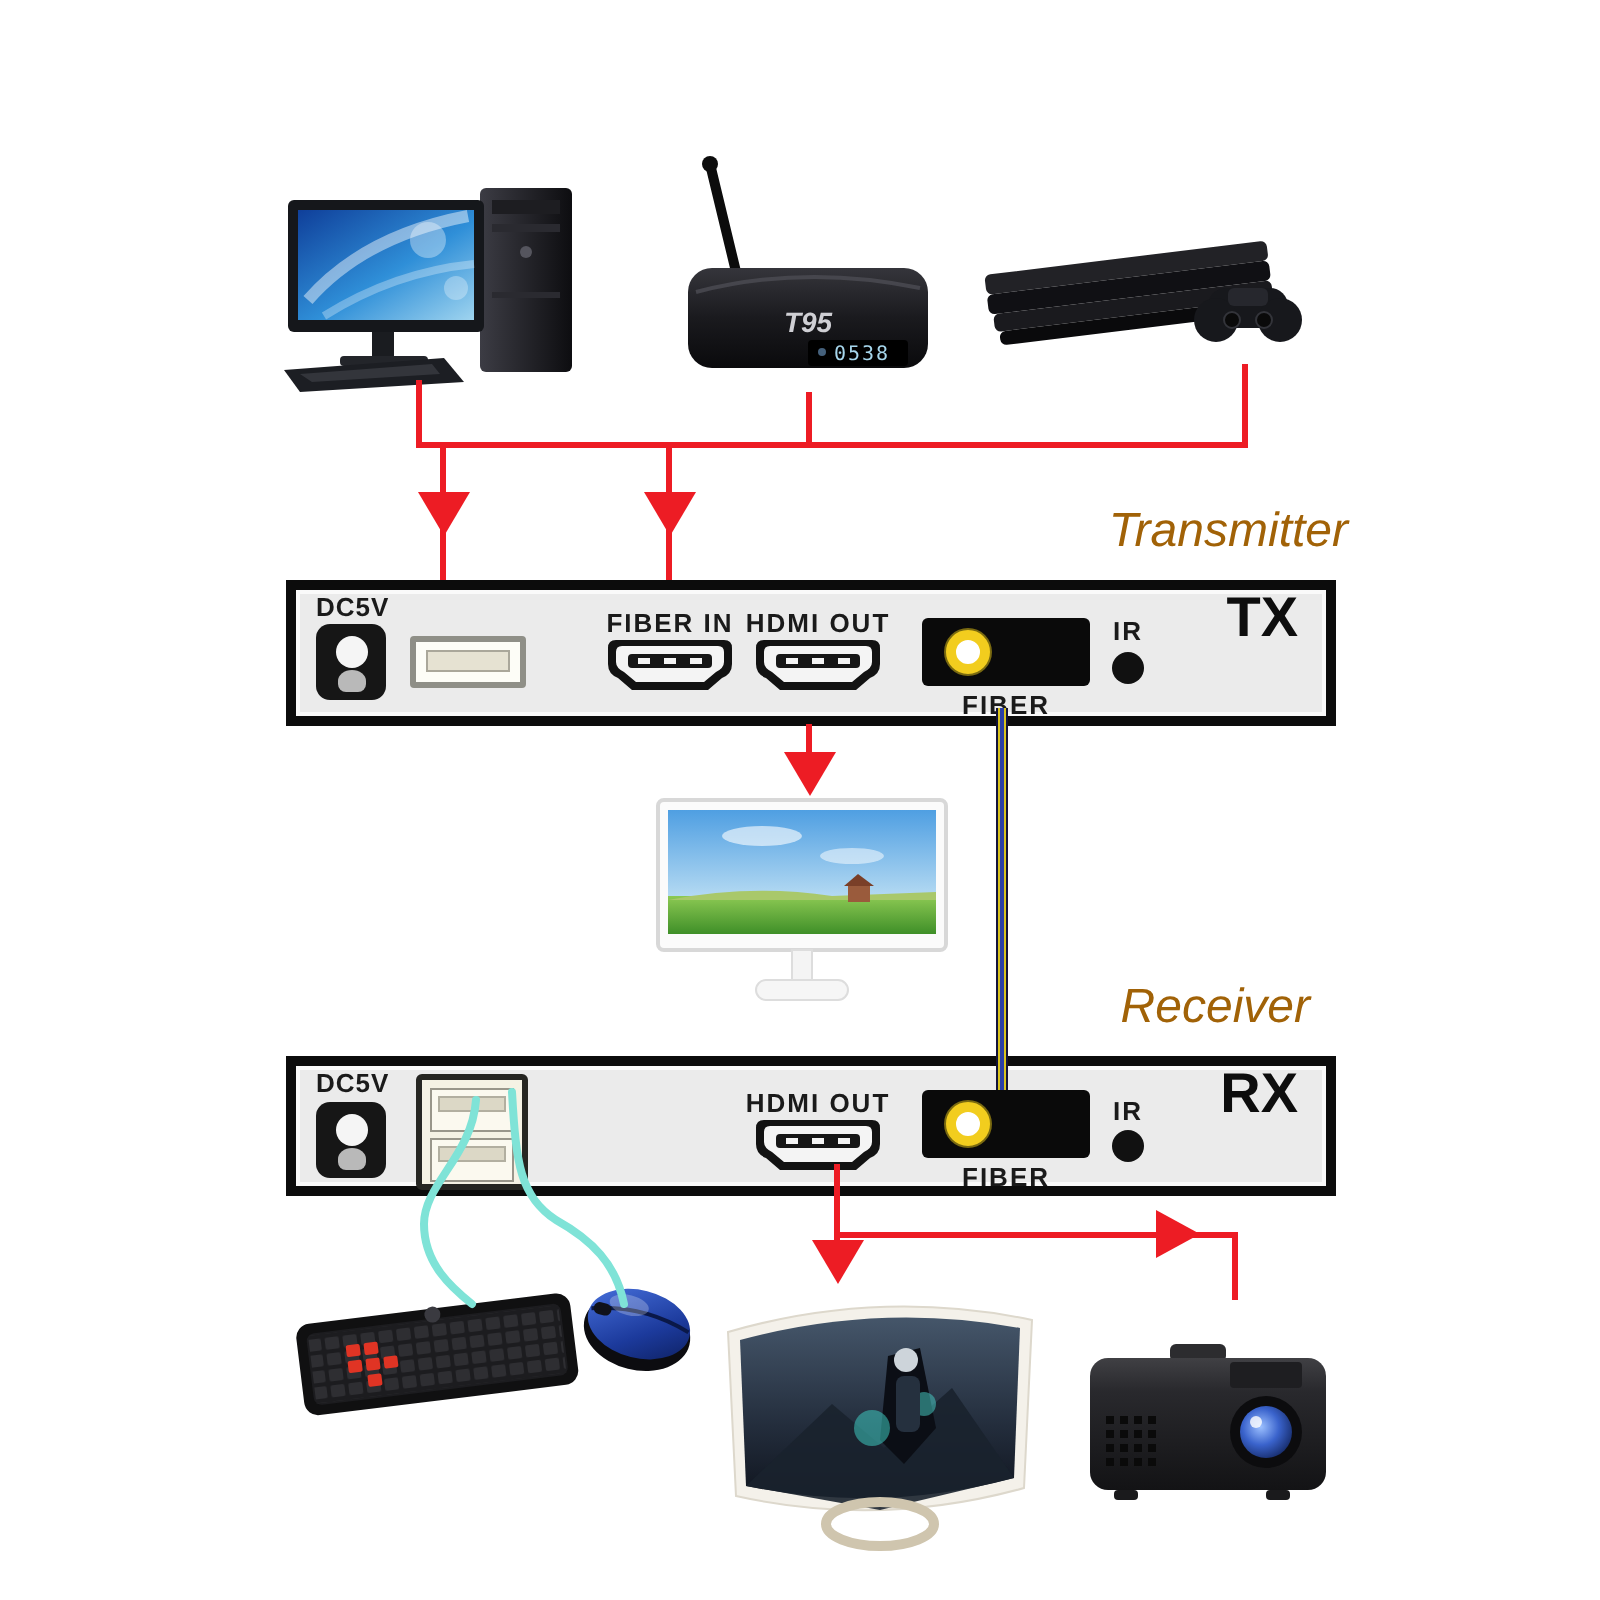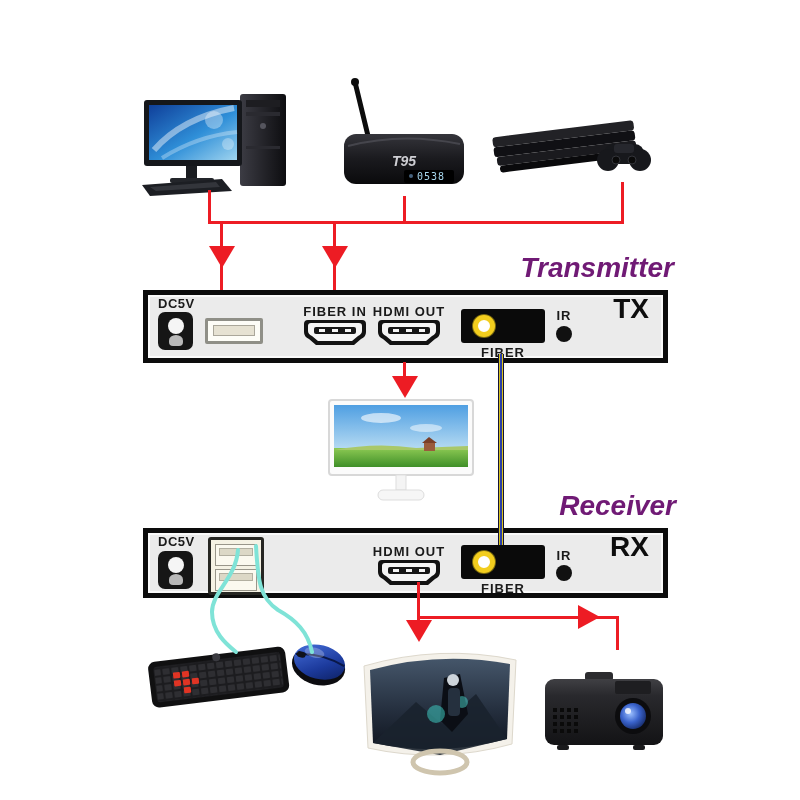--- a/index.html
+++ b/index.html
@@ -11,22 +11,22 @@
   .ah-down{position:absolute;width:0;height:0;border-left:13px solid transparent;
            border-right:13px solid transparent;border-top:22px solid #ed1c24;}
   .ah-right{position:absolute;width:0;height:0;border-top:12px solid transparent;
             border-bottom:12px solid transparent;border-left:22px solid #ed1c24;}
   
   .unit{position:absolute;left:143px;width:525px;background:#ebebeb;
         border:5px solid #0c0c0c;box-shadow:inset 0 0 0 2px #fafafa;box-sizing:border-box;}
   .plabel{position:absolute;font-weight:bold;font-size:13px;color:#1a1a1a;
           letter-spacing:1px;text-align:center;white-space:nowrap;}
   .badge{position:absolute;right:14px;top:-2px;font-weight:bold;font-size:28px;color:#0d0d0d;}
-  .bluehead{position:absolute;color:#701a75;font-weight:bold;font-style:italic;
-            font-size:28px;white-space:nowrap;}
+  .bluehead{position:absolute;color:#a16207;font-weight:normal;font-style:italic;
+            font-size:24px;white-space:nowrap;}
   
   .dcjack{position:absolute;width:35px;height:38px;background:#161616;border-radius:7px;}
   .dcjack::before{content:"";position:absolute;left:50%;top:6px;transform:translateX(-50%);
                   width:16px;height:16px;border-radius:50%;background:#f5f5f5;}
   .dcjack::after{content:"";position:absolute;left:50%;bottom:4px;transform:translateX(-50%);
                  width:14px;height:11px;border-radius:50% 50% 4px 4px;background:#b9b9b9;}
   .usb1{position:absolute;width:58px;height:26px;background:#fdfdf7;border:3px solid #8f8f87;
         border-radius:2px;box-sizing:border-box;}
   .usb1 .tongue{position:absolute;left:5px;right:5px;top:4px;height:9px;background:#e6e2d2;
                 border:1px solid #aaa79a;}
@@ -178,21 +178,21 @@
     <ellipse cx="55" cy="20" rx="20" ry="5" fill="#fff" opacity="0.6"></ellipse>
     <ellipse cx="100" cy="30" rx="16" ry="4" fill="#fff" opacity="0.5"></ellipse>
     <rect x="8" y="50" width="134" height="19" fill="url(#grG)"></rect>
     <path d="M8 52 Q50 44 90 50 L142 48 V52 H8 Z" fill="#a9c86a"></path>
     <rect x="98" y="44" width="11" height="9" fill="#9a5b3c"></rect>
     <polygon points="96,45 103,39 111,45" fill="#7a3f28"></polygon>
     <rect x="70" y="77" width="10" height="15" fill="#f4f4f4" stroke="#ddd"></rect>
     <rect x="52" y="92" width="46" height="10" rx="5" fill="#f6f6f6" stroke="#ddd"></rect>
   </svg>
 
-  <div class="bluehead" style="right:124px;top:490px">Receiver</div>
+  <div class="bluehead" style="right:145px;top:490px">Receiver</div>
 
   <div class="unit" style="top:528px;height:70px">
     <div class="badge">RX</div>
     <div class="plabel" style="left:10px;top:1px;letter-spacing:0.5px">DC5V</div>
     <div class="dcjack" style="left:10px;top:18px"></div>
     <div class="usb2" style="left:60px;top:4px">
       <div class="slot" style="top:4px">
           <div class="tongue"></div>
         </div>
       <div class="slot" style="top:29px">

